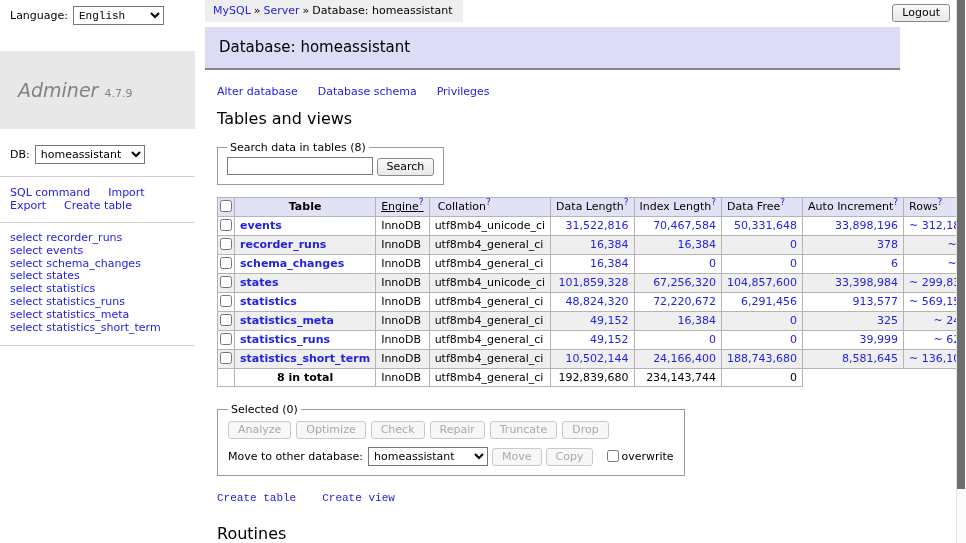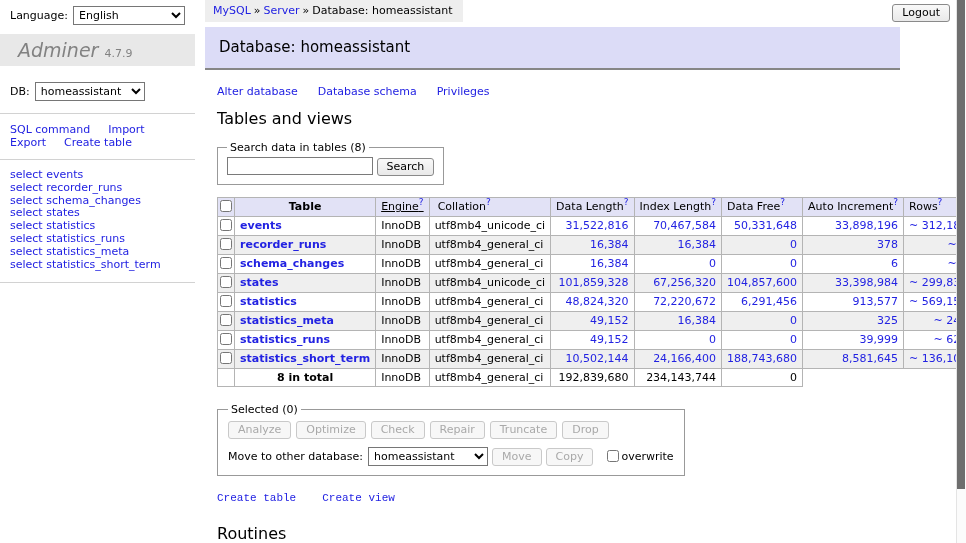--- a/index.html
+++ b/index.html
@@ -15,22 +15,22 @@
   body{
     width:966px;height:543px;position:relative;overflow:hidden;
     font-family:"DejaVu Sans",sans-serif;font-size:11px;color:#000;background:#fff;
   }
   a{color:var(--link-blue);text-decoration:none;cursor:pointer;}
   
   #sidebar{position:absolute;left:0;top:0;width:195px;}
   .lang-row{padding:6px 0 2px 10px;}
   .lang-row label{margin-right:5px;}
   select{font-family:inherit;font-size:11px;border:1px solid #767676;background:#fff;height:19px;padding:0 1px;}
-  .lang-select{width:112px;}
-  #brand{background:var(--sidebar-brand-bg);padding:5px 18px;margin-top:7px;}
+  .lang-select{width:91px;font-family:Liberation Mono, monospace;}
+  #brand{background:var(--sidebar-brand-bg);padding:28px 18px;margin-top:24px;}
   .brand-name{font-style:italic;font-size:19px;color:#828282;}
   .brand-version{font-size:11px;color:#828282;margin-left:6px;}
   .db-row{padding:16px 10px 12px 10px;}
   .db-row label{margin-right:5px;}
   .db-select{width:110px;}
   hr.side{border:0;border-top:1px solid #d2d2d2;margin:0;}
   .cmd-links{padding:9px 10px 10px;}
   .cmd-links .row{line-height:13px;}
   .cmd-links a{margin-right:18px;}
   .select-links{padding:9px 10px 11px;}
@@ -110,22 +110,22 @@
   <div class="db-row">
     <label>DB:</label><select class="db-select"><option>homeassistant</option></select>
   </div>
   <hr class="side">
   <div class="cmd-links">
     <div class="row"><a href="#">SQL command</a><a href="#">Import</a></div>
     <div class="row"><a href="#">Export</a><a href="#">Create table</a></div>
   </div>
   <hr class="side">
   <div class="select-links">
+      <a href="#">select recorder_runs</a>
       <a href="#">select events</a>
-      <a href="#">select recorder_runs</a>
       <a href="#">select schema_changes</a>
       <a href="#">select states</a>
       <a href="#">select statistics</a>
       <a href="#">select statistics_runs</a>
       <a href="#">select statistics_meta</a>
       <a href="#">select statistics_short_term</a>
     </div>
   <hr class="side">
 </div>
 

